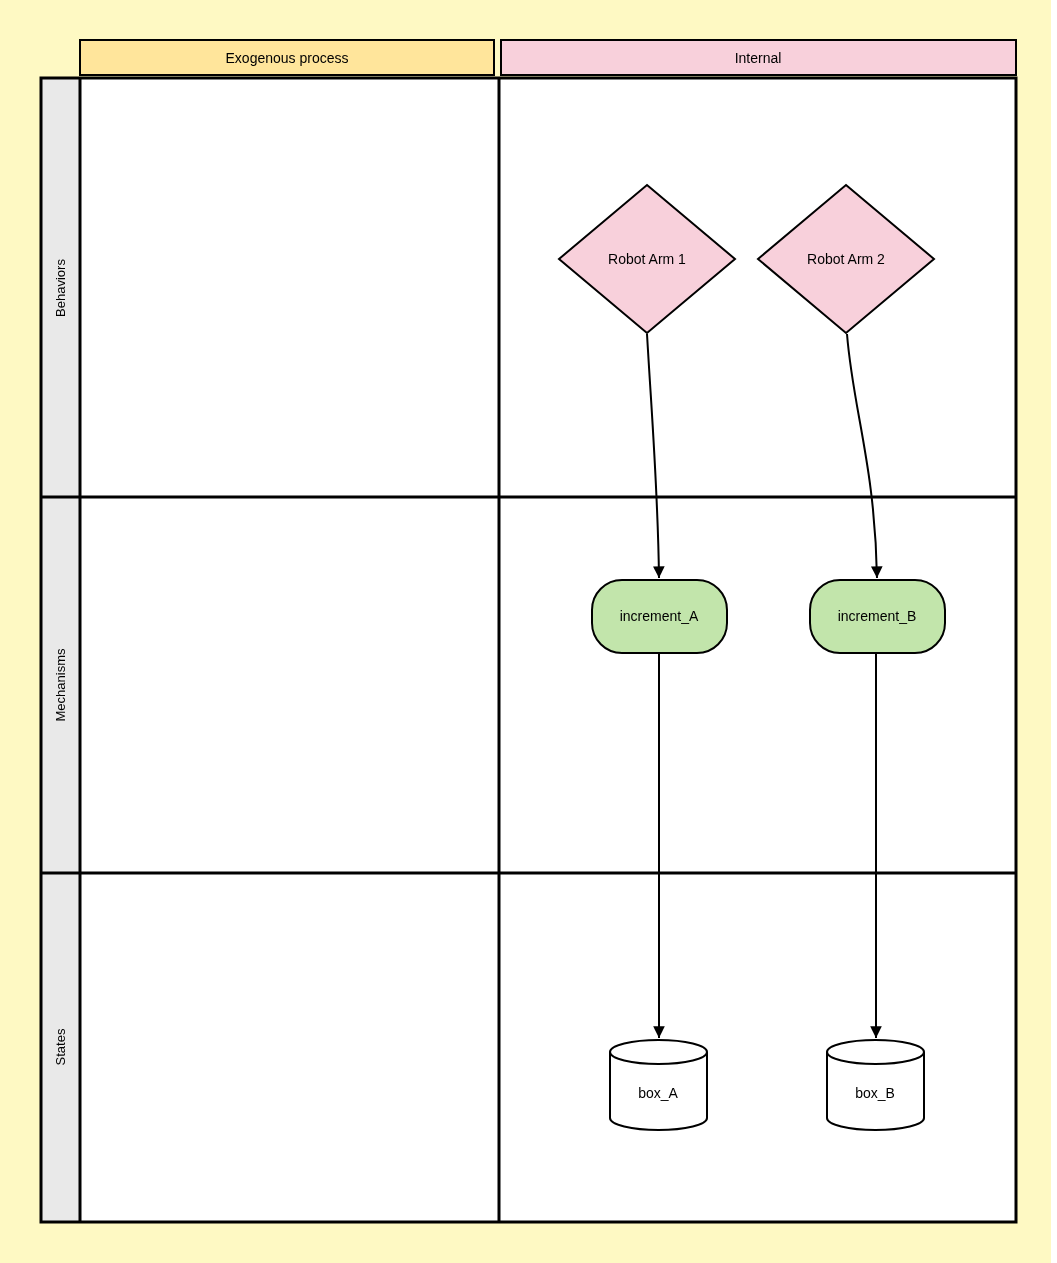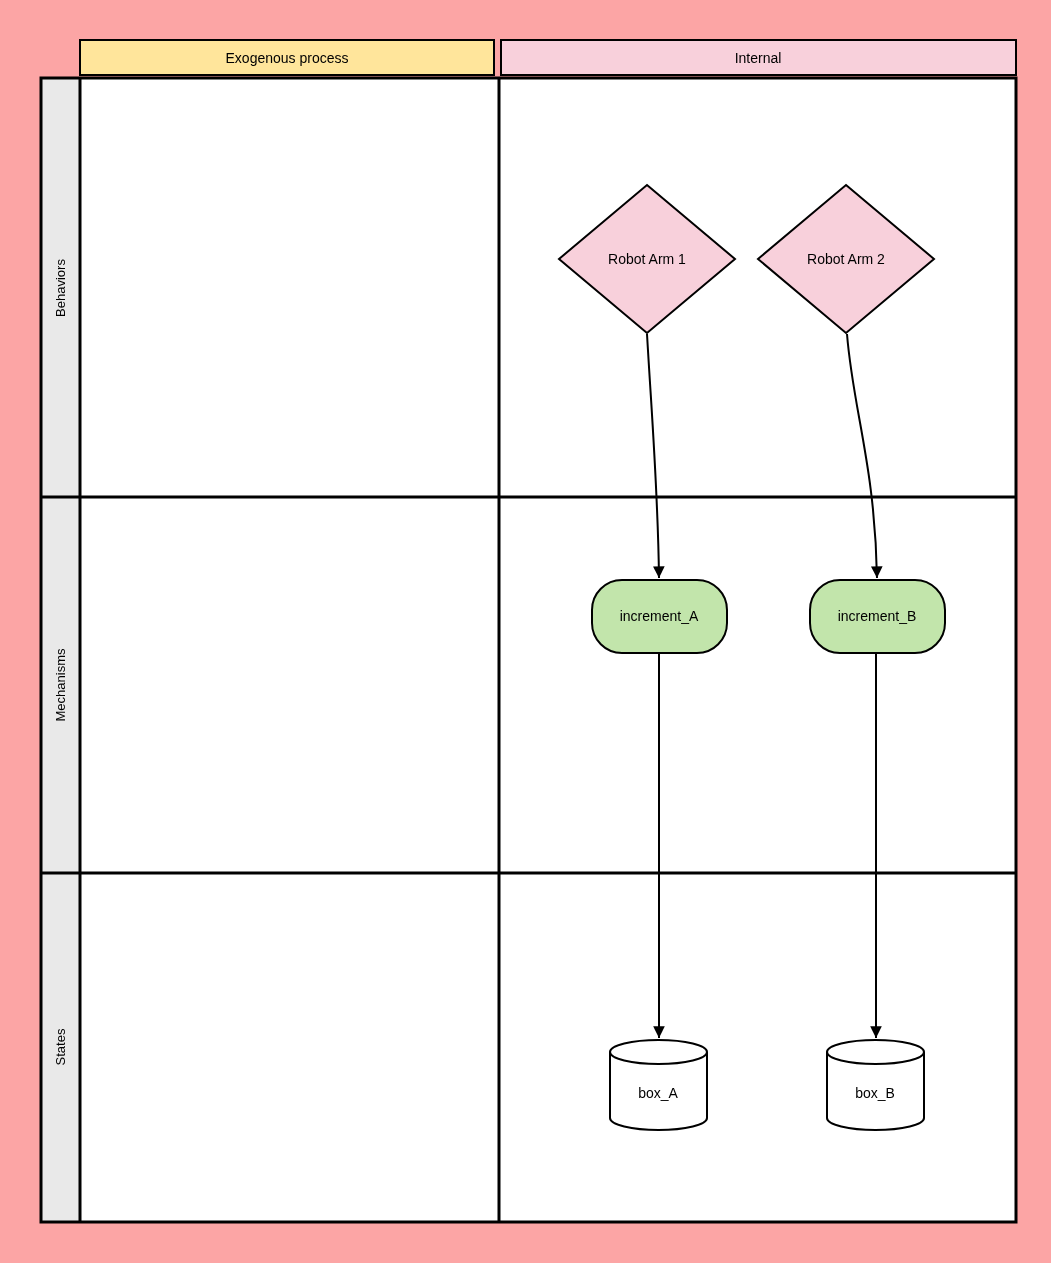--- a/index.html
+++ b/index.html
@@ -5,21 +5,21 @@
   html, body {
     margin: 0;
     padding: 0;
     background: #ffffff;
     font-family: "Liberation Sans", sans-serif;
   }
   .canvas-wrap {
     position: relative;
     width: 1051px;
     height: 1263px;
-    background: #fca5a5;
+    background: #fef9c3;
   }
   svg text {
     font-family: "Liberation Sans", sans-serif;
     fill: #000000;
   }
   .hdr-label { font-size: 14px; }
   .row-label { font-size: 13px; }
   .node-label { font-size: 14px; }
 </style>
 </head>

